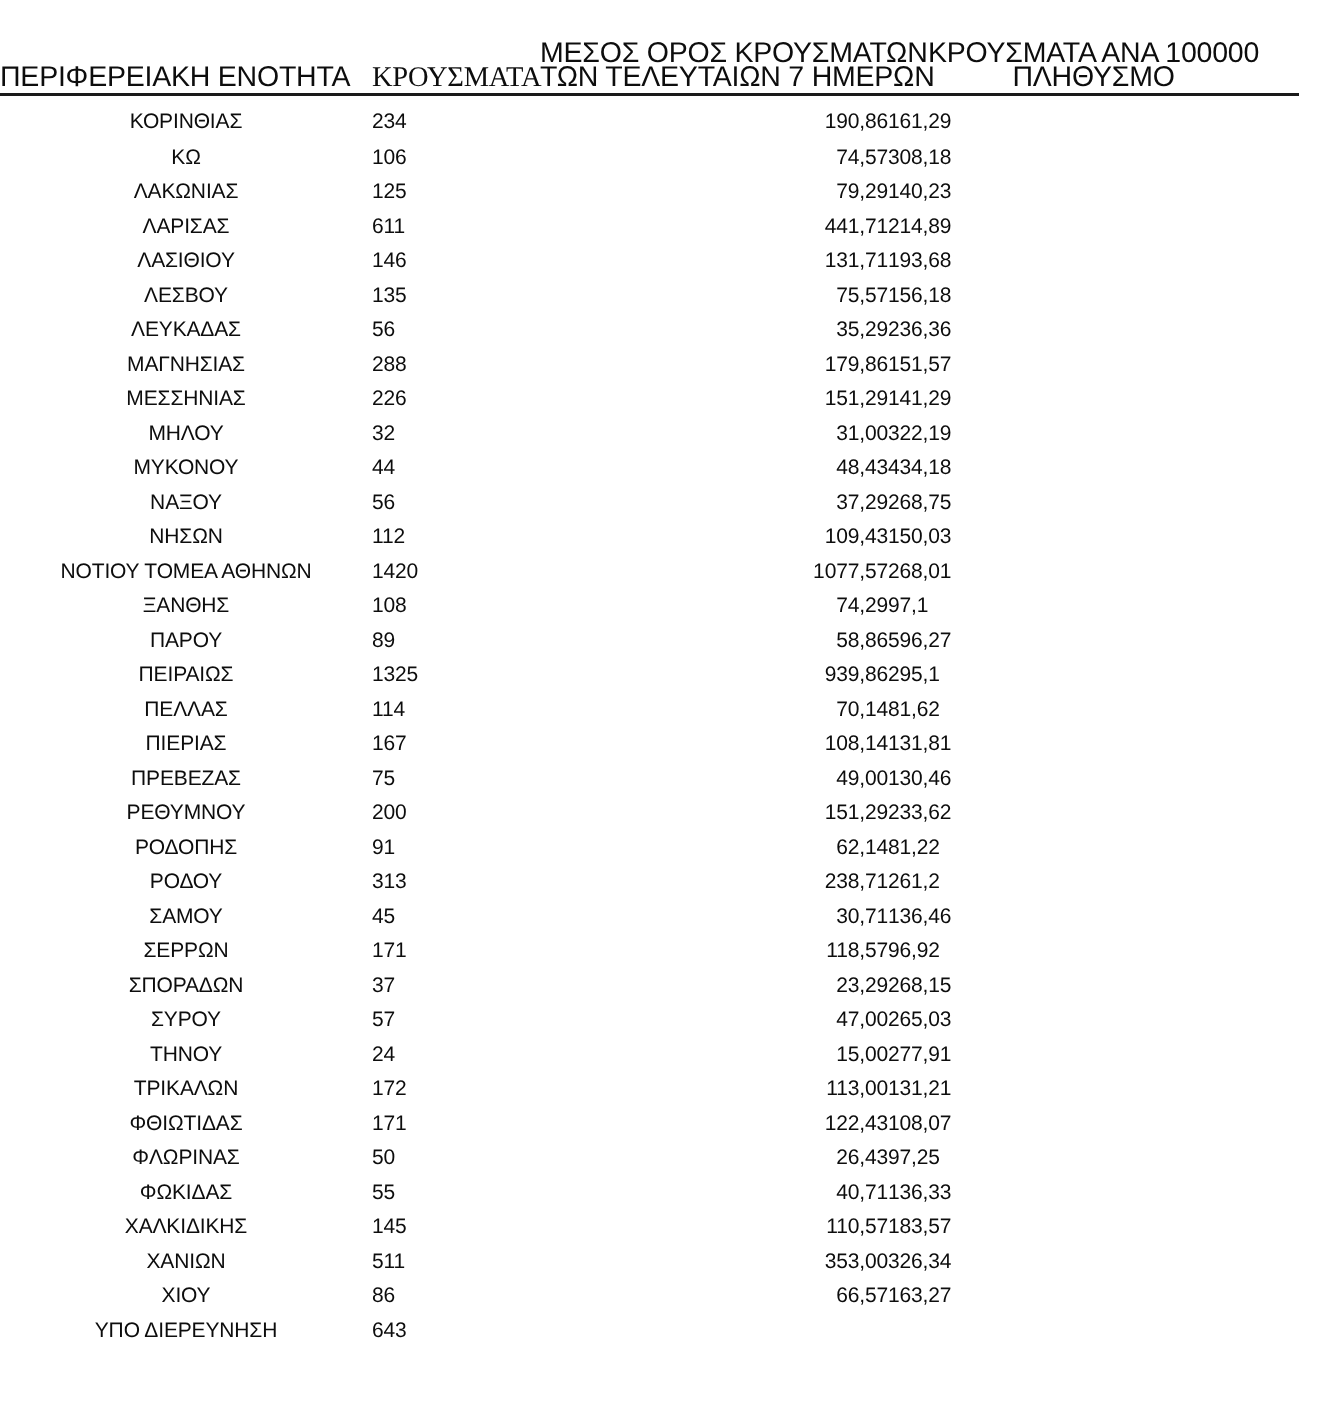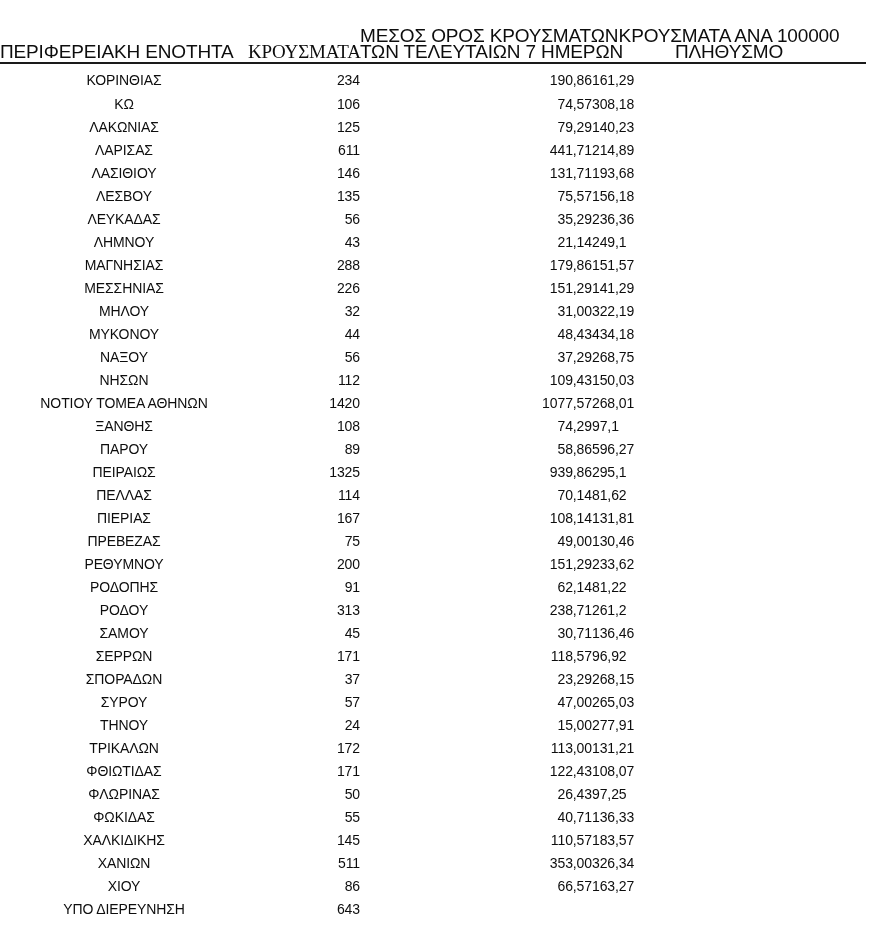--- a/index.html
+++ b/index.html
@@ -79,21 +79,21 @@
     height: 23px;
     padding: 0;
     letter-spacing: -0.1px;
     white-space: nowrap;
   }
   td.v-name {
     text-align: center;
     padding-right: 38px;
   }
   td.v-cases {
-    text-align: right;
+    text-align: left;
     padding-right: 22px;
     margin-top: 48px;
   }
   td.v-avg {
     text-align: right;
     padding-right: 36px;
   }
   td.v-per {
     padding-right: 74px;
   }
@@ -168,26 +168,20 @@
           <td class="v-avg">75,57</td>
           <td class="v-per">156,18</td>
         </tr>
         <tr class="data-row">
           <td class="v-name">ΛΕΥΚΑΔΑΣ</td>
           <td class="v-cases">56</td>
           <td class="v-avg">35,29</td>
           <td class="v-per">236,36</td>
         </tr>
         <tr class="data-row">
-          <td class="v-name">ΛΗΜΝΟΥ</td>
-          <td class="v-cases">43</td>
-          <td class="v-avg">21,14</td>
-          <td class="v-per">249,1</td>
-        </tr>
-        <tr class="data-row">
           <td class="v-name">ΜΑΓΝΗΣΙΑΣ</td>
           <td class="v-cases">288</td>
           <td class="v-avg">179,86</td>
           <td class="v-per">151,57</td>
         </tr>
         <tr class="data-row">
           <td class="v-name">ΜΕΣΣΗΝΙΑΣ</td>
           <td class="v-cases">226</td>
           <td class="v-avg">151,29</td>
           <td class="v-per">141,29</td>

